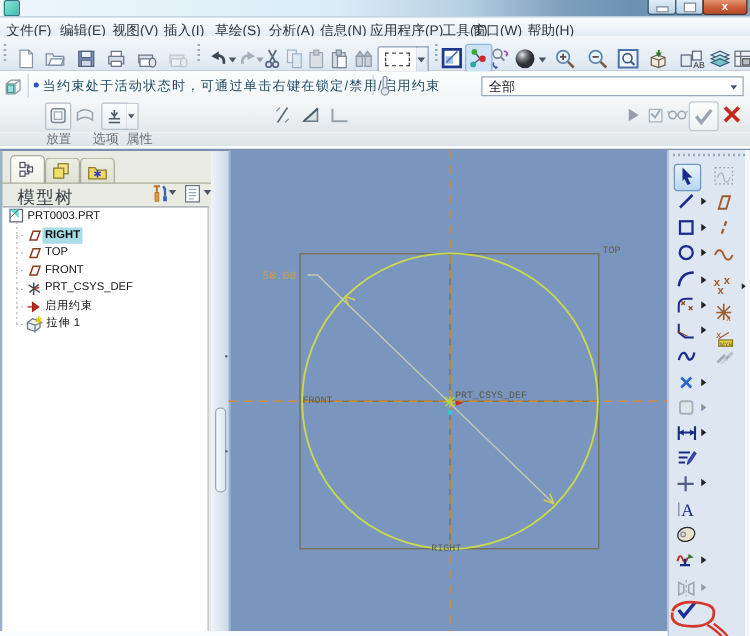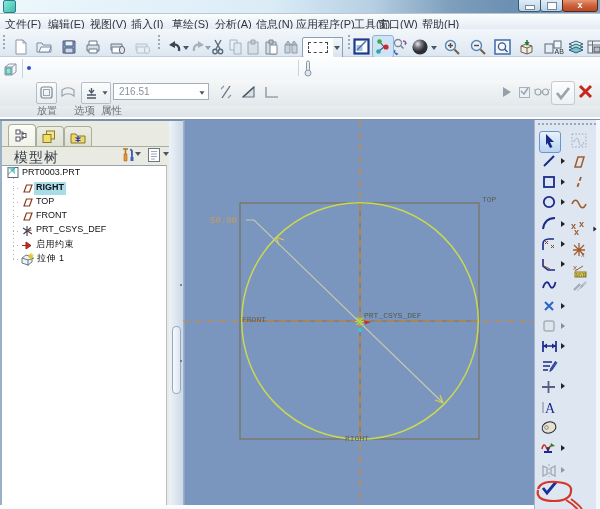--- a/index.html
+++ b/index.html
@@ -178,25 +178,30 @@
 
 <div id="msgrow" class="abs" style="left:0;top:57px;width:600px;height:23px;background:linear-gradient(#fdfefe,#f2f6f9)">
 <svg style="left:4px;top:6px" width="14" height="13">
       <path d="M1 4l4-3h7v8l-4 3H1z" fill="none" stroke="#8a97a5"></path>
       <path d="M1 4h7v8" fill="none" stroke="#8a97a5"></path>
       <path d="M8 4l4-3" stroke="#8a97a5"></path>
       <rect x="2" y="5" width="5" height="6" fill="#9adfd8" stroke="#3a9a94"></rect>
     </svg>
 <div class="abs" style="left:22px;top:2px;width:1px;height:19px;background:#c9d4de"></div>
 <div class="abs" style="left:27px;top:9px;width:4px;height:4px;border-radius:50%;background:#2a50c8"></div>
+<div class="abs t" style="left:34px;top:5px;font-size:10.5px;color:#1d4a63;letter-spacing:1px">当约束处于活动状态时，可通过单击右键在锁定/禁用/启用约束</div>
 <div class="abs" style="left:298px;top:3px;width:1px;height:16px;background:#c9d4de"></div>
     <svg style="left:304px;top:3px" width="8" height="17">
       <rect x="2.5" y="1" width="3" height="10" rx="1.5" fill="#e8eef4" stroke="#8a97a5"></rect>
       <circle cx="4" cy="13" r="3" fill="#dfe6ee" stroke="#8a97a5"></circle>
     </svg>
+<div class="abs" style="left:385px;top:4px;width:210px;height:16px;background:#fff;border:1px solid #98a8b8;font-size:10.5px;color:#223;box-sizing:border-box">
+      <span class="abs t" style="left:5px;top:1px">全部</span>
+      <div class="dd" style="left:198px;top:6px;transform:scale(0.9)"></div>
+    </div>
 </div>
 
 <div id="dash" class="abs" style="left:0;top:80px;width:600px;height:26px;background:linear-gradient(#f5f7f8,#e3e8eb)">
 <div class="abs" style="left:36px;top:2px;width:19px;height:20px;background:linear-gradient(#fcfdfd,#e8edf0);border:1px solid #b5bfc8;border-radius:2px">
       <svg style="left:3px;top:3px" width="13" height="13">
         <rect x="1" y="1" width="11" height="11" rx="2" fill="none" stroke="#7a8892" stroke-width="1.2"></rect>
         <rect x="3.5" y="3.5" width="6" height="6" fill="none" stroke="#9aa6b0" stroke-width="1"></rect>
       </svg>
     </div>
 <div class="abs" style="left:58px;top:2px;width:19px;height:20px">
@@ -204,24 +209,20 @@
         <path d="M1 10V4c4-3 8-3 12 0v6c-4-3-8-3-12 0z" fill="#eef1f3" stroke="#98a2aa" stroke-width="1.2"></path>
       </svg>
     </div>
 <div class="abs" style="left:81px;top:2px;width:19px;height:20px;background:linear-gradient(#fcfdfd,#e8edf0);border:1px solid #b5bfc8;border-radius:2px 0 0 2px">
       <svg style="left:3px;top:3px" width="13" height="13">
         <path d="M6.5 2v7M2 9h9M2 12h9M4 4l2.5 3L9 4" fill="none" stroke="#4a5a66" stroke-width="1.3"></path>
       </svg>
     </div>
 <div class="abs" style="left:101px;top:2px;width:9px;height:20px;background:linear-gradient(#fcfdfd,#e8edf0);border:1px solid #b5bfc8;border-left:none;border-radius:0 2px 2px 0">
       <div class="dd" style="left:1px;top:8px;transform:scale(0.85)"></div>
-    </div>
-<div class="abs" style="left:113px;top:3px;width:96px;height:17px;background:#fff;border:1px solid #a2aeba;box-sizing:border-box">
-      <span class="abs t" style="left:5px;top:2px;font-size:10px;color:#8a9298">216.51</span>
-      <div class="dd" style="left:85px;top:7px;transform:scale(0.85)"></div>
     </div>
 <svg style="left:218px;top:4px" width="16" height="16">
       <path d="M12 2L4 14" stroke="#5b6b78" stroke-width="1.3"></path>
       <path d="M3 5l3-3M10 14l3-3" fill="none" stroke="#8a97a2" stroke-width="1.1"></path>
     </svg>
 <svg style="left:241px;top:4px" width="16" height="16">
       <path d="M2 13L13 3v10z" fill="#d8dfe5" stroke="#6b7a86" stroke-width="1.2"></path>
       <path d="M13 3L2 13" stroke="#4a5a66" stroke-width="1.4"></path>
     </svg>
 <svg style="left:264px;top:5px" width="16" height="14">

